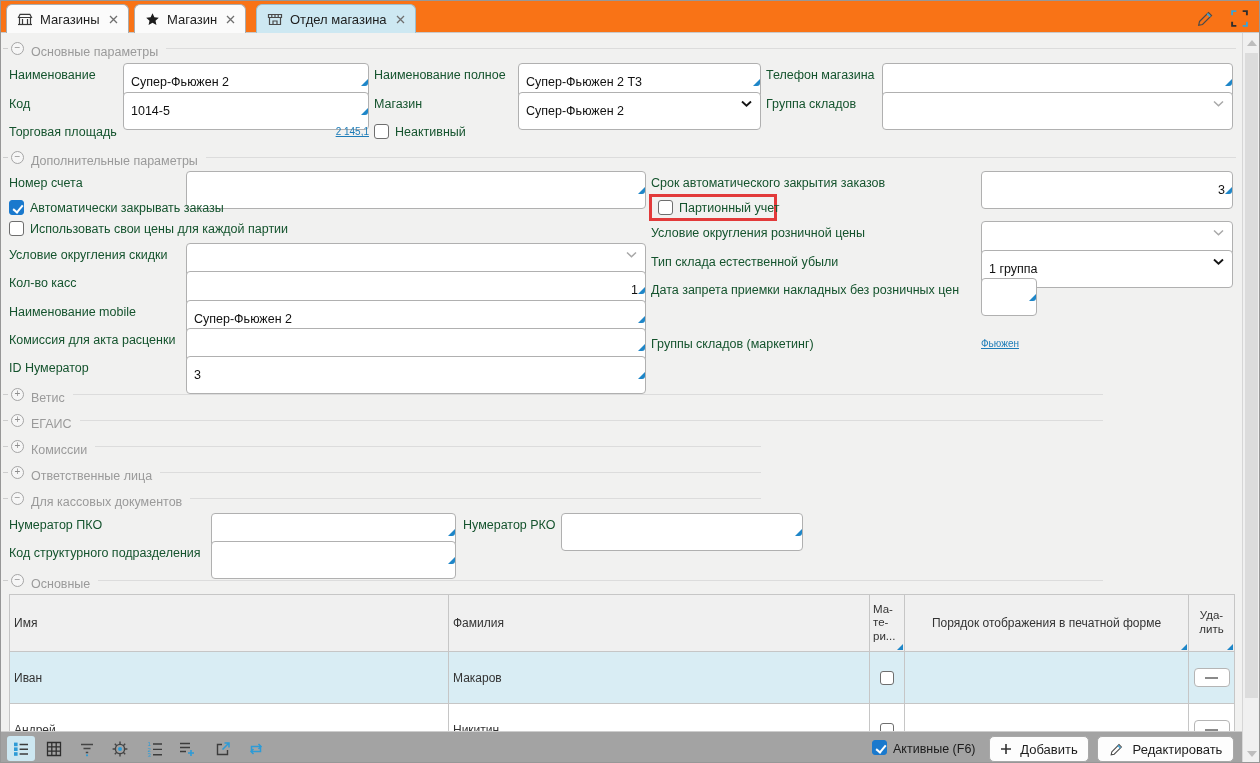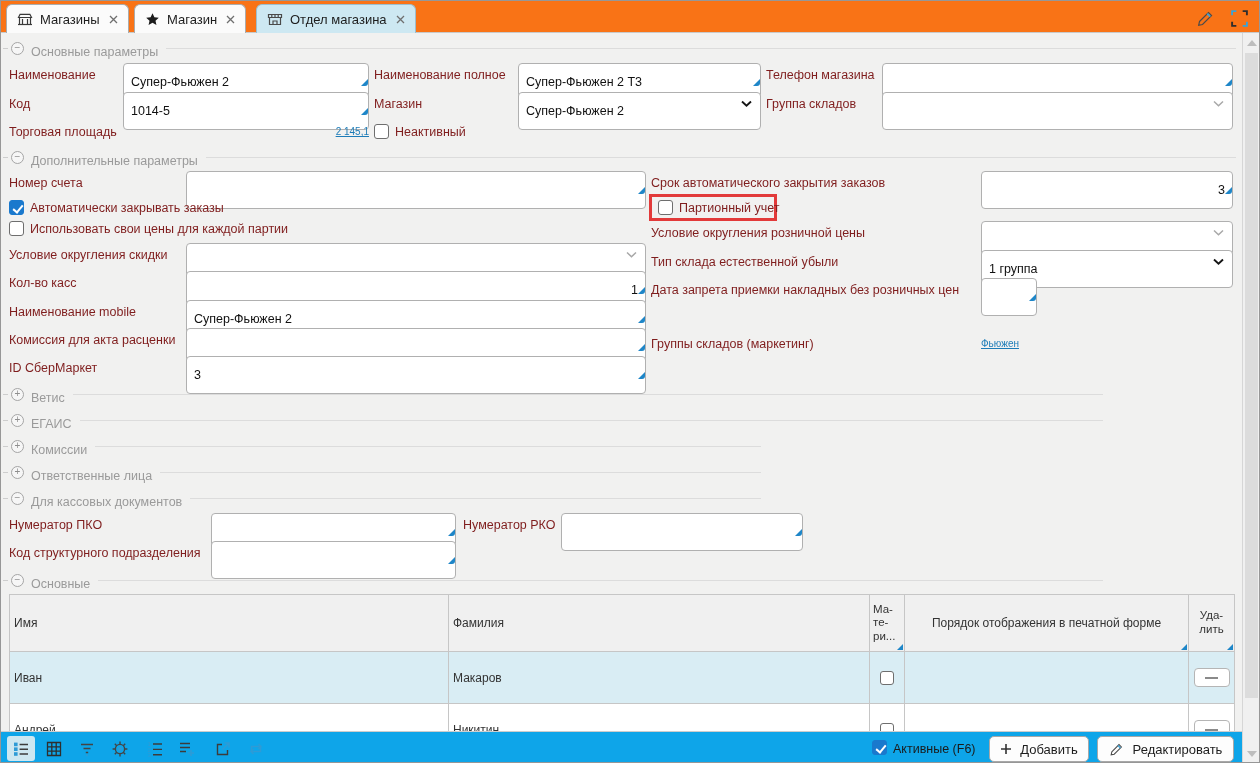--- a/index.html
+++ b/index.html
@@ -18,21 +18,21 @@
 
   
   .sec{position:absolute;display:flex;align-items:center;height:14px}
   .sec .dash{width:5px;height:1px;background:#cdcdcd;margin-right:3px}
   .circ{width:13px;height:13px;border:1px solid #a5a5a5;border-radius:50%;color:#8e8e8e;font-size:10px;
         line-height:10px;text-align:center;background:#f6f6f6;cursor:pointer;flex:0 0 13px}
   .sec .st{color:#9a9a9a;font-size:12.5px;margin:8px 8px 0 7px;white-space:nowrap}
   .sec .line{flex:1;height:1px;background:#dcdcdc}
 
   
-  .lbl{position:absolute;font-size:12.5px;color:#7f1d1d;line-height:24px;height:24px;white-space:nowrap}
+  .lbl{position:absolute;font-size:12.5px;color:#14532d;line-height:24px;height:24px;white-space:nowrap}
   .fld{position:absolute;height:24px}
   .fld .tin{width:100%;height:100%;border:1px solid #b0b0b0;border-radius:4px;background:#fff;
             padding:18px 7px;font-family:"Liberation Sans",sans-serif;font-size:12.5px;color:#111;outline:none}
   .fld.corner::after{content:"";position:absolute;right:1px;bottom:1px;width:0;height:0;
             border-left:7px solid transparent;border-bottom:7px solid #1e86c8;border-bottom-right-radius:3px;pointer-events:none}
   .fld .tin.num{text-align:right}
   .fld .chev{position:absolute;right:9px;top:50%;transform:translateY(-50%);pointer-events:none;display:flex}
   .link{position:absolute;font-size:10px;line-height:24px;color:#1d7cb8;text-decoration:underline;cursor:pointer;white-space:nowrap}
   .cbx{position:absolute;width:15px;height:15px;background:#fff;border:1px solid #6e6e6e;border-radius:3px;cursor:pointer}
   .cbx.checked{background:#1a79cd;border-color:#1a79cd}
@@ -51,21 +51,21 @@
        border-left:6px solid transparent;border-bottom:6px solid #1e86c8}
   .emptable td{height:25px}
   .emptable tr.sel td{background:#d9edf4}
   .emptable tr.rowdata{cursor:pointer}
   .delbtn{width:36px;height:19px;margin:0 auto;background:#fff;border:1px solid #b5b5b5;border-radius:4px;
           display:flex;align-items:center;justify-content:center;cursor:pointer}
   .delbtn .minus{width:13px;height:2px;background:#8a8a8a}
   .emptable tr.filler td{height:10px;background:#fff}
 
   
-  .footer{position:absolute;left:0;top:730px;width:1241px;height:33px;background:#0ea5e9;border-top:1px solid #cdcdcd}
+  .footer{position:absolute;left:0;top:730px;width:1241px;height:33px;background:#a3a3a3;border-top:1px solid #cdcdcd}
   .icobtn{position:absolute;top:4px;width:28px;height:25px;display:flex;align-items:center;justify-content:center;
           border-radius:3px;cursor:pointer}
   .icobtn.active{background:#cde7f1}
   .fbtn{position:absolute;top:4px;height:26px;background:#fdfdfd;border:1px solid #a8a8a8;border-radius:5px;
         display:flex;align-items:center;justify-content:center;gap:8px;font-size:13px;color:#1d1d1d;cursor:pointer}
   .flbl{position:absolute;font-size:12.5px;color:#1b1b1b;line-height:18px;white-space:nowrap}
 
   
   .vscroll{position:absolute;left:1241px;top:32px;width:18px;height:731px;background:#f0f0f0;border-left:1px solid #d6d6d6}
   .vthumb{position:absolute;left:2px;top:20px;width:13px;height:645px;background:#dcdcdc;cursor:pointer}
@@ -227,21 +227,21 @@
   <div class="lbl" style="left:8px;top:299px">Наименование mobile</div>
   <div class="fld corner" style="left:185px;top:299px;width:460px">
     <input class="tin" value="Супер-Фьюжен 2" style="">
   </div>
 
   <div class="lbl" style="left:8px;top:327px">Комиссия для акта расценки</div>
   <div class="fld corner" style="left:185px;top:327px;width:460px">
     <input class="tin" value="" style="">
   </div>
 
-  <div class="lbl" style="left:8px;top:355px">ID СберМаркет</div>
+  <div class="lbl" style="left:8px;top:355px">ID Нумератор</div>
   <div class="fld corner" style="left:185px;top:355px;width:460px">
     <input class="tin" value="3" style="">
   </div>
 
   <div class="lbl" style="left:650px;top:170px">Срок автоматического закрытия заказов</div>
   <div class="fld corner" style="left:980px;top:170px;width:252px">
     <input class="tin num" value="3" style="">
   </div>
 
   <div class="hlbox" style="left:648px;top:193px;width:128px;height:27px"></div>

